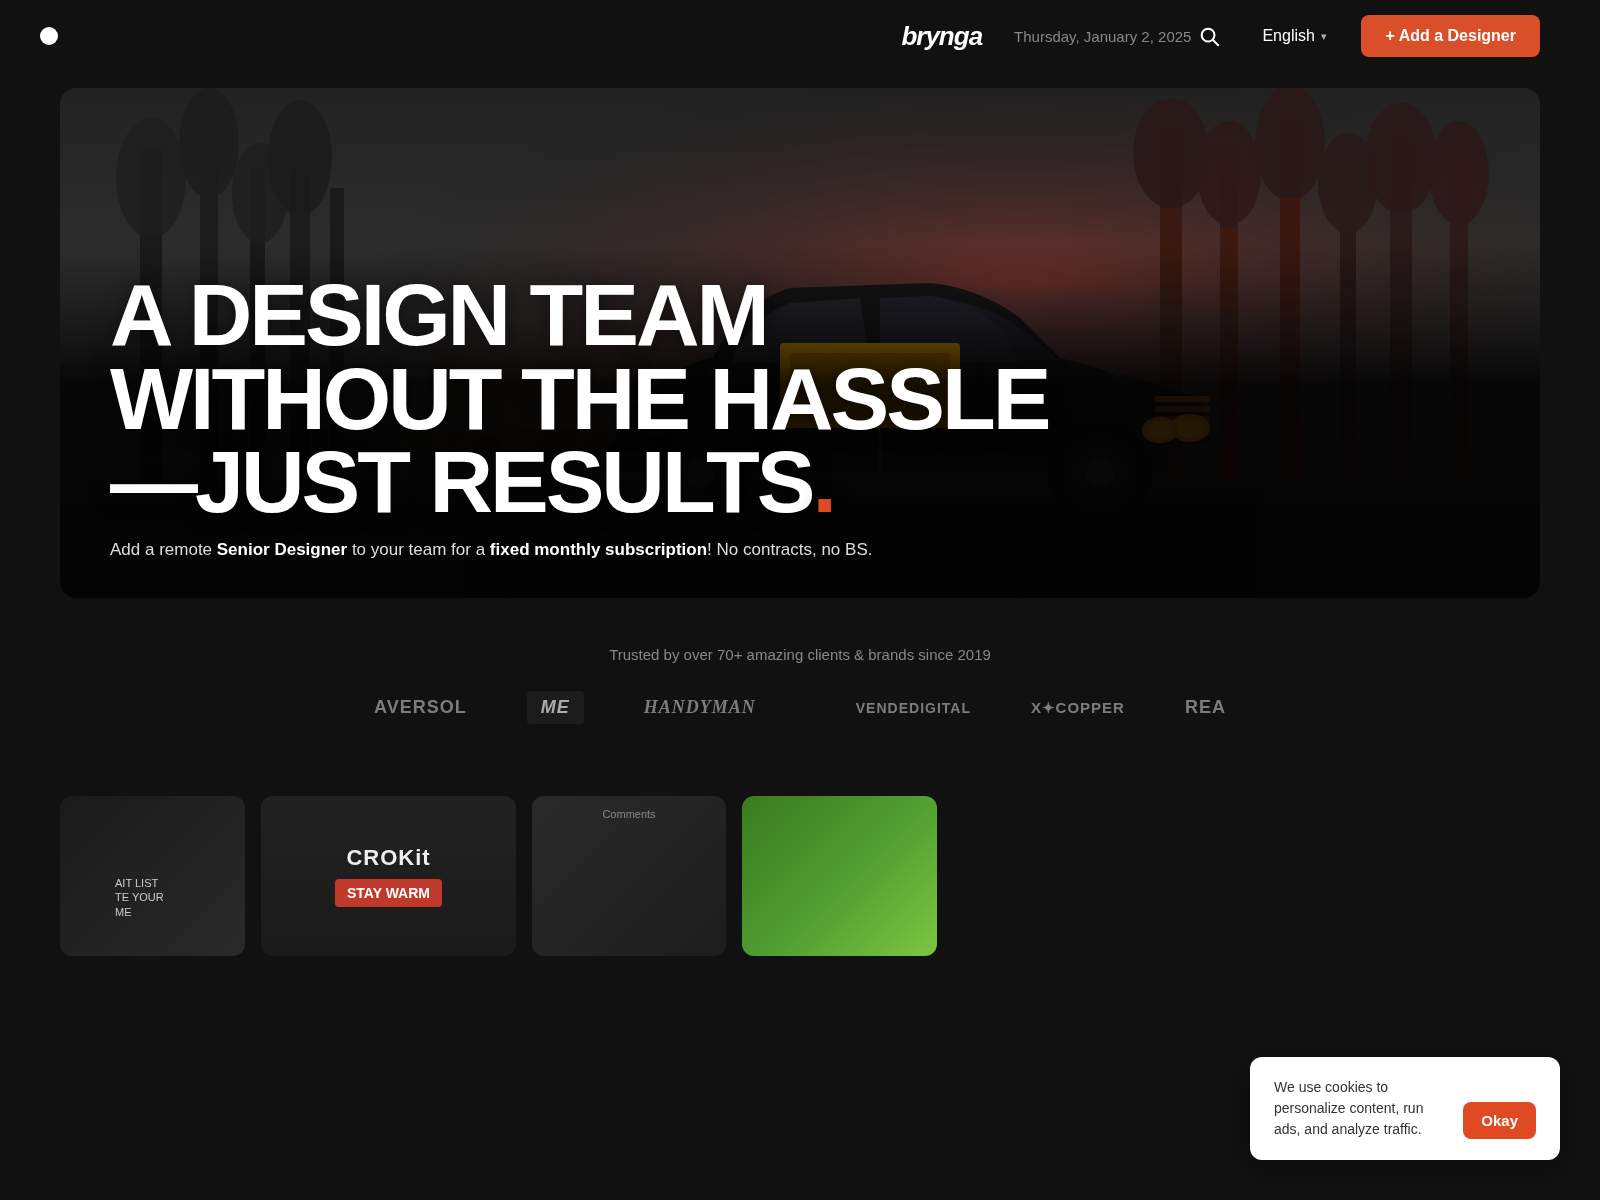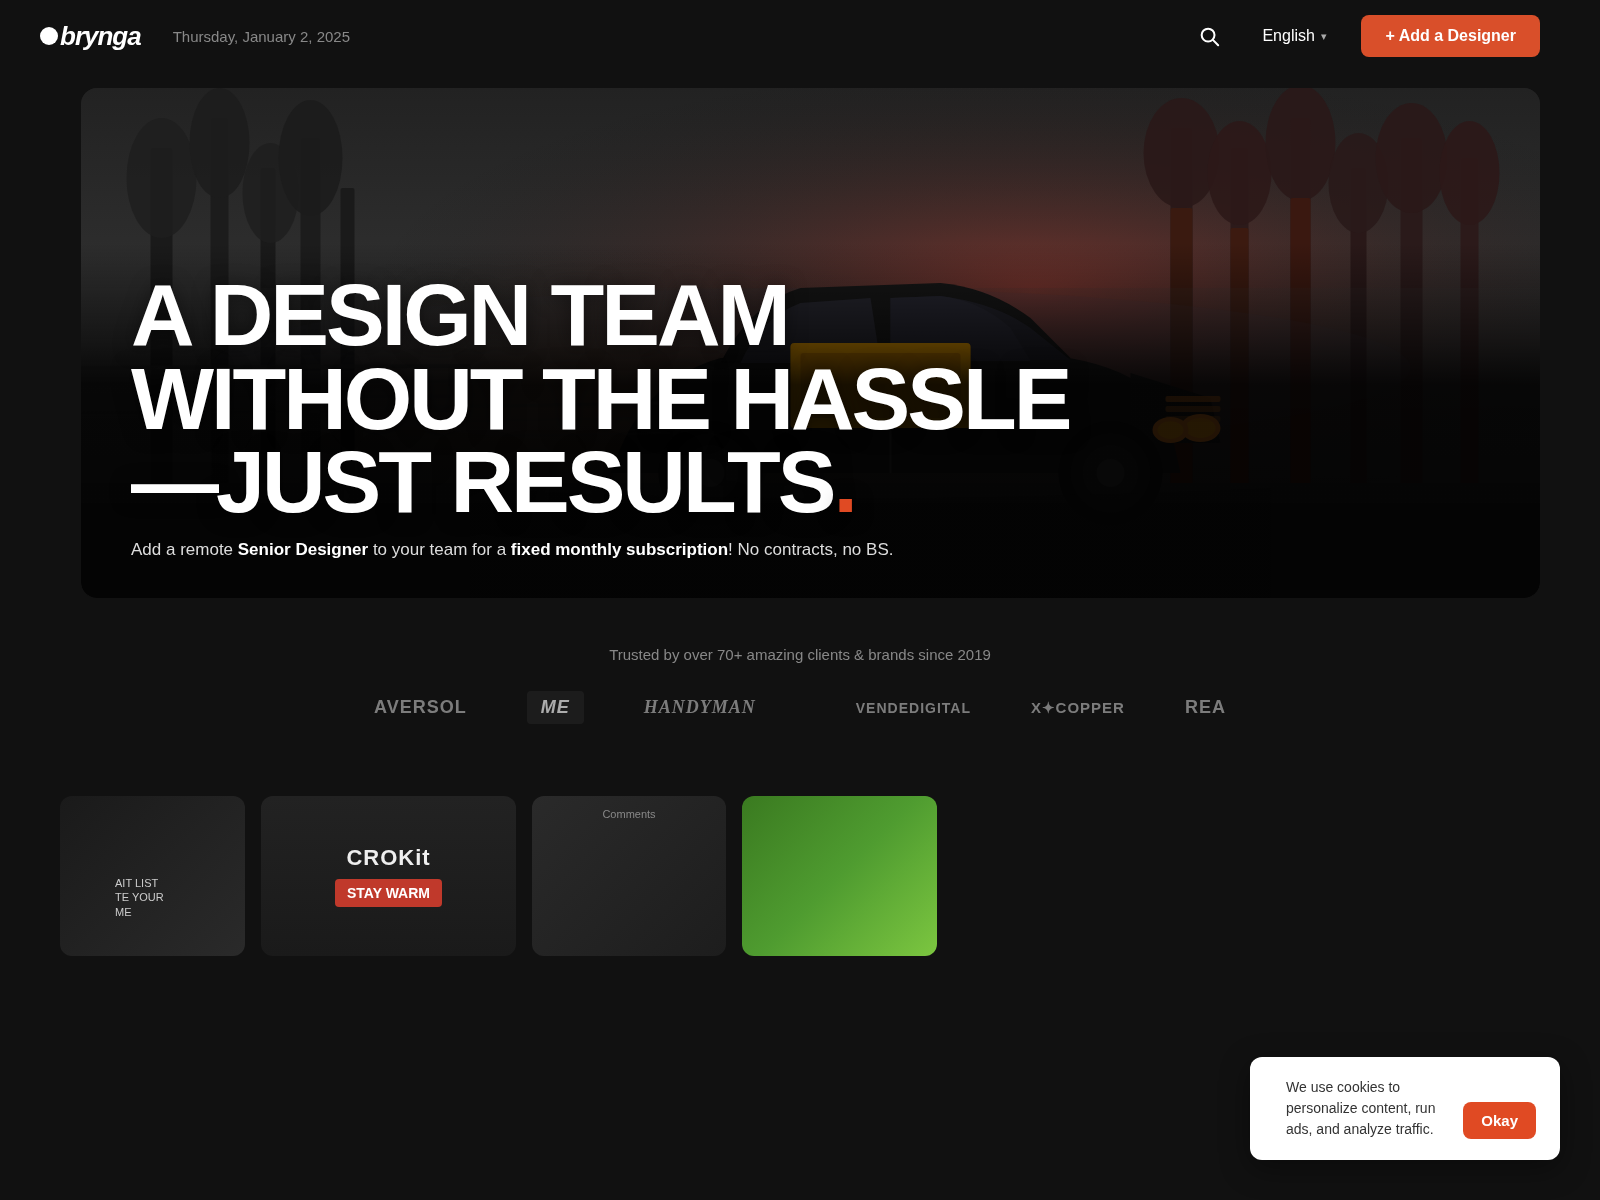--- a/index.html
+++ b/index.html
@@ -10,21 +10,21 @@
       font-family: 'Arial', sans-serif;
       width: 1600px;
       min-height: 1200px;
       overflow-x: hidden;
     }
 
     
     .header {
       display: flex;
       align-items: center;
-      justify-content: space-between;
+      justify-content: flex-end;
       padding: 0 60px;
       height: 72px;
       background: #111;
       position: relative;
       z-index: 10;
     }
 
     .header-left {
       display: flex;
       align-items: center;
@@ -108,21 +108,20 @@
       width: 18px;
       height: 18px;
       background: #fff;
       border-radius: 50%;
     }
 
     
     .hero-wrapper {
       padding: 16px 60px 0 60px;
       position: relative;
-      margin-left: 21px;
     }
 
     .hero-image-container {
       width: 100%;
       border-radius: 16px;
       overflow: hidden;
       position: relative;
       height: 510px;
     }
 
@@ -325,21 +324,20 @@
       gap: 16px;
       box-shadow: 0 8px 30px rgba(0,0,0,0.4);
       z-index: 1000;
     }
 
     .cookie-text {
       font-size: 14px;
       color: #333;
       line-height: 1.5;
       flex: 1;
-      margin-left: 12px;
     }
 
     .cookie-okay-btn {
       background: #e04a23;
       color: #fff;
       border: none;
       border-radius: 8px;
       padding: 10px 18px;
       font-size: 15px;
       font-weight: 600;

